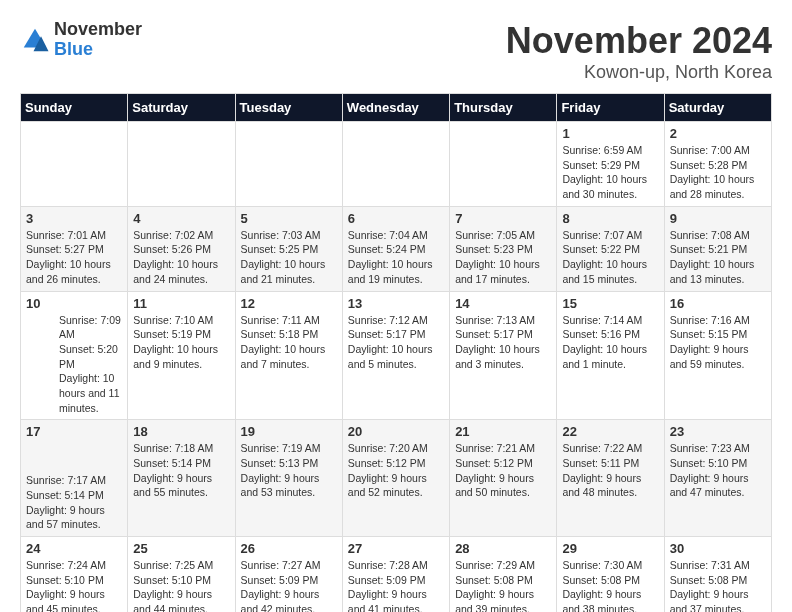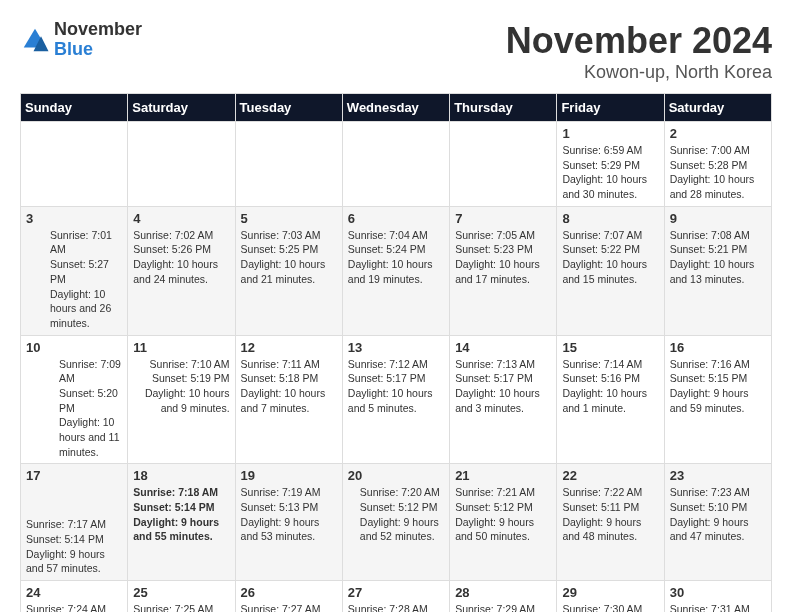--- a/index.html
+++ b/index.html
@@ -143,21 +143,21 @@
         <td>
           <span class="day-num">2</span>
           <div class="day-info" style="white-space: pre-line;">Sunrise: 7:00 AM
 Sunset: 5:28 PM
 Daylight: 10 hours and 28 minutes.</div>
         </td>
       </tr>
       <tr>
         <td>
           <span class="day-num">3</span>
-          <div class="day-info" style="white-space: pre-line; margin-left: 24px;">Sunrise: 7:01 AM
+          <div class="day-info" style="white-space: pre-line;">Sunrise: 7:01 AM
 Sunset: 5:27 PM
 Daylight: 10 hours and 26 minutes.</div>
         </td>
         <td>
           <span class="day-num">4</span>
           <div class="day-info" style="white-space: pre-line;">Sunrise: 7:02 AM
 Sunset: 5:26 PM
 Daylight: 10 hours and 24 minutes.</div>
         </td>
         <td>
@@ -193,21 +193,21 @@
       </tr>
       <tr>
         <td>
           <span class="day-num">10</span>
           <div class="day-info" style="white-space: pre-line; margin-left: 33px;">Sunrise: 7:09 AM
 Sunset: 5:20 PM
 Daylight: 10 hours and 11 minutes.</div>
         </td>
         <td>
           <span class="day-num">11</span>
-          <div class="day-info" style="white-space: pre-line; text-align: right;">Sunrise: 7:10 AM
+          <div class="day-info" style="white-space: pre-line;">Sunrise: 7:10 AM
 Sunset: 5:19 PM
 Daylight: 10 hours and 9 minutes.</div>
         </td>
         <td>
           <span class="day-num">12</span>
           <div class="day-info" style="white-space: pre-line;">Sunrise: 7:11 AM
 Sunset: 5:18 PM
 Daylight: 10 hours and 7 minutes.</div>
         </td>
         <td>
@@ -237,33 +237,33 @@
       </tr>
       <tr>
         <td>
           <span class="day-num">17</span>
           <div class="day-info" style="white-space: pre-line; margin-top: 34px;">Sunrise: 7:17 AM
 Sunset: 5:14 PM
 Daylight: 9 hours and 57 minutes.</div>
         </td>
         <td>
           <span class="day-num">18</span>
-          <div class="day-info" style="white-space: pre-line; font-weight: bold;">Sunrise: 7:18 AM
+          <div class="day-info" style="white-space: pre-line;">Sunrise: 7:18 AM
 Sunset: 5:14 PM
 Daylight: 9 hours and 55 minutes.</div>
         </td>
         <td>
           <span class="day-num">19</span>
           <div class="day-info" style="white-space: pre-line;">Sunrise: 7:19 AM
 Sunset: 5:13 PM
 Daylight: 9 hours and 53 minutes.</div>
         </td>
         <td>
           <span class="day-num">20</span>
-          <div class="day-info" style="white-space: pre-line; margin-left: 12px;">Sunrise: 7:20 AM
+          <div class="day-info" style="white-space: pre-line;">Sunrise: 7:20 AM
 Sunset: 5:12 PM
 Daylight: 9 hours and 52 minutes.</div>
         </td>
         <td>
           <span class="day-num">21</span>
           <div class="day-info" style="white-space: pre-line;">Sunrise: 7:21 AM
 Sunset: 5:12 PM
 Daylight: 9 hours and 50 minutes.</div>
         </td>
         <td>

